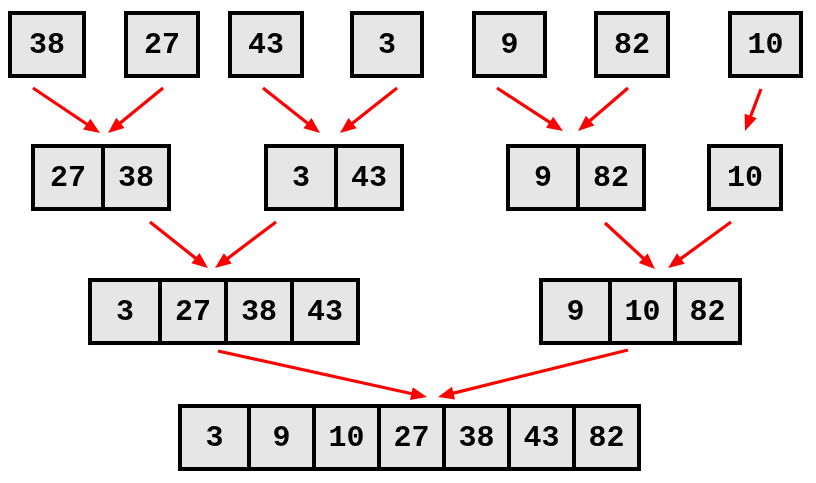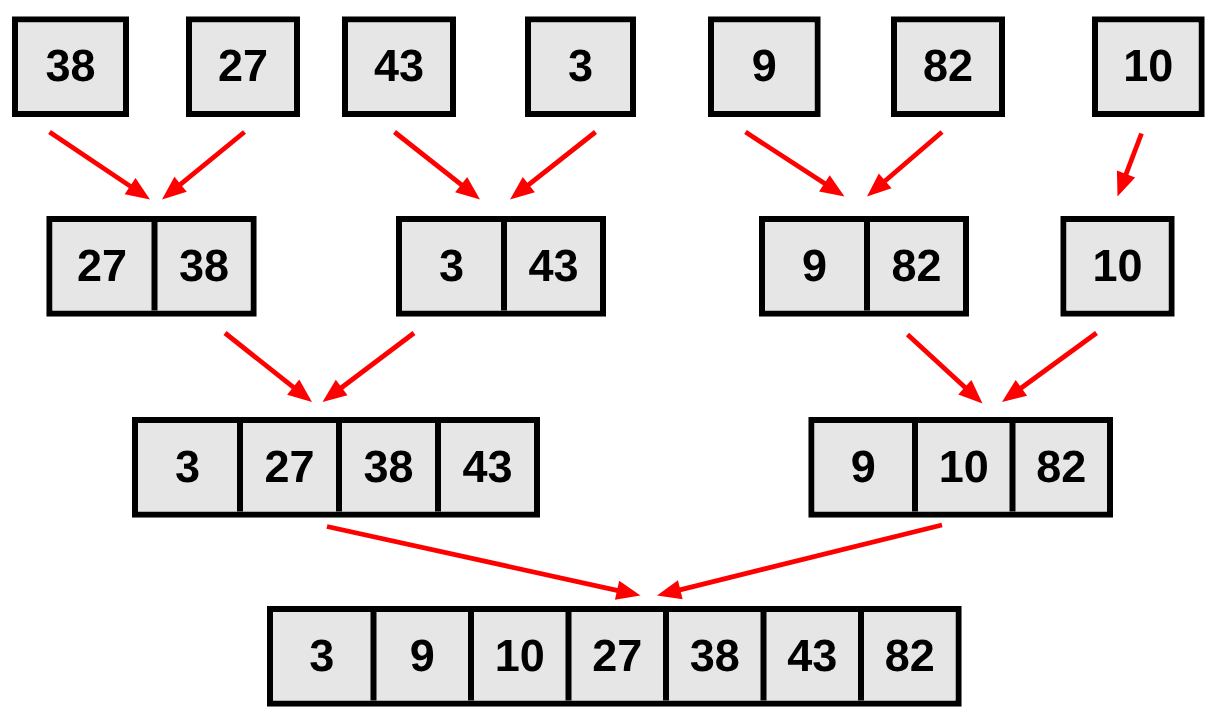--- a/index.html
+++ b/index.html
@@ -7,21 +7,21 @@
     margin: 0;
     padding: 0;
     background: #ffffff;
   }
   #canvas {
     position: relative;
     width: 816px;
     height: 483px;
     background: #ffffff;
     overflow: hidden;
-    font-family: Liberation Sans, sans-serif;
+    font-family: Liberation Mono, monospace;
   }
   .arrow-layer {
     position: absolute;
     left: 0;
     top: 0;
     width: 816px;
     height: 483px;
     pointer-events: none;
   }
   .group {

